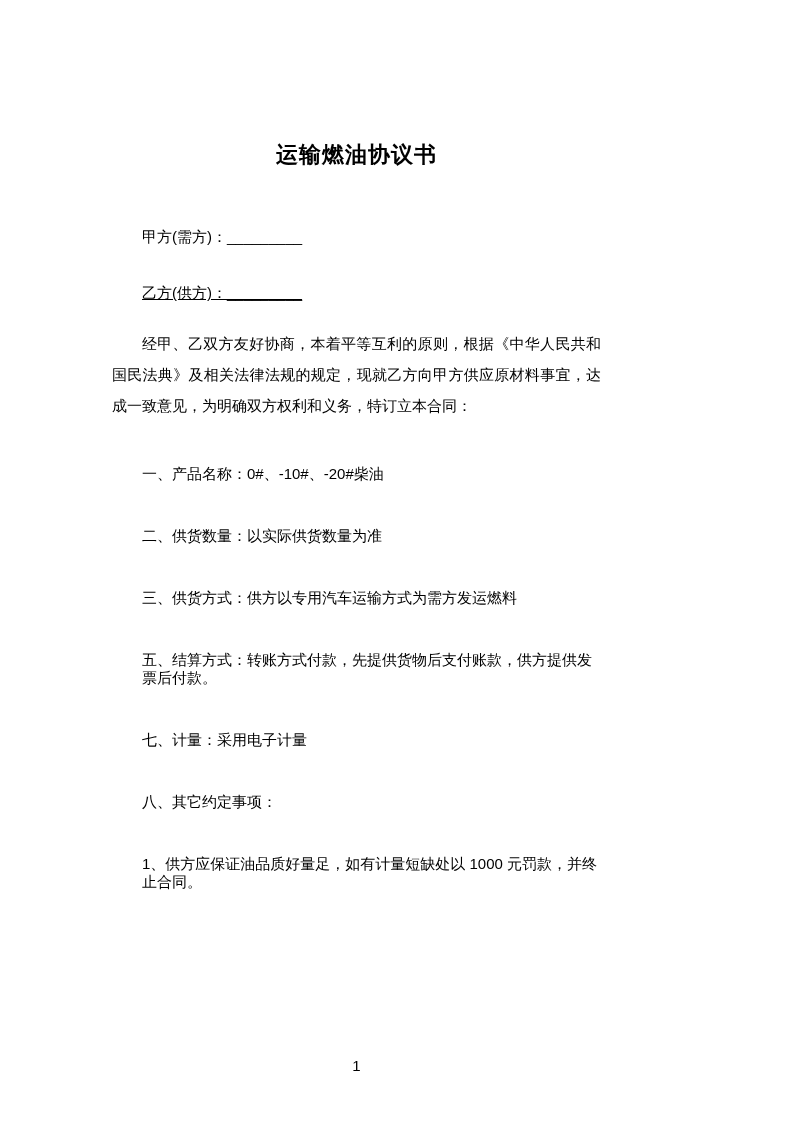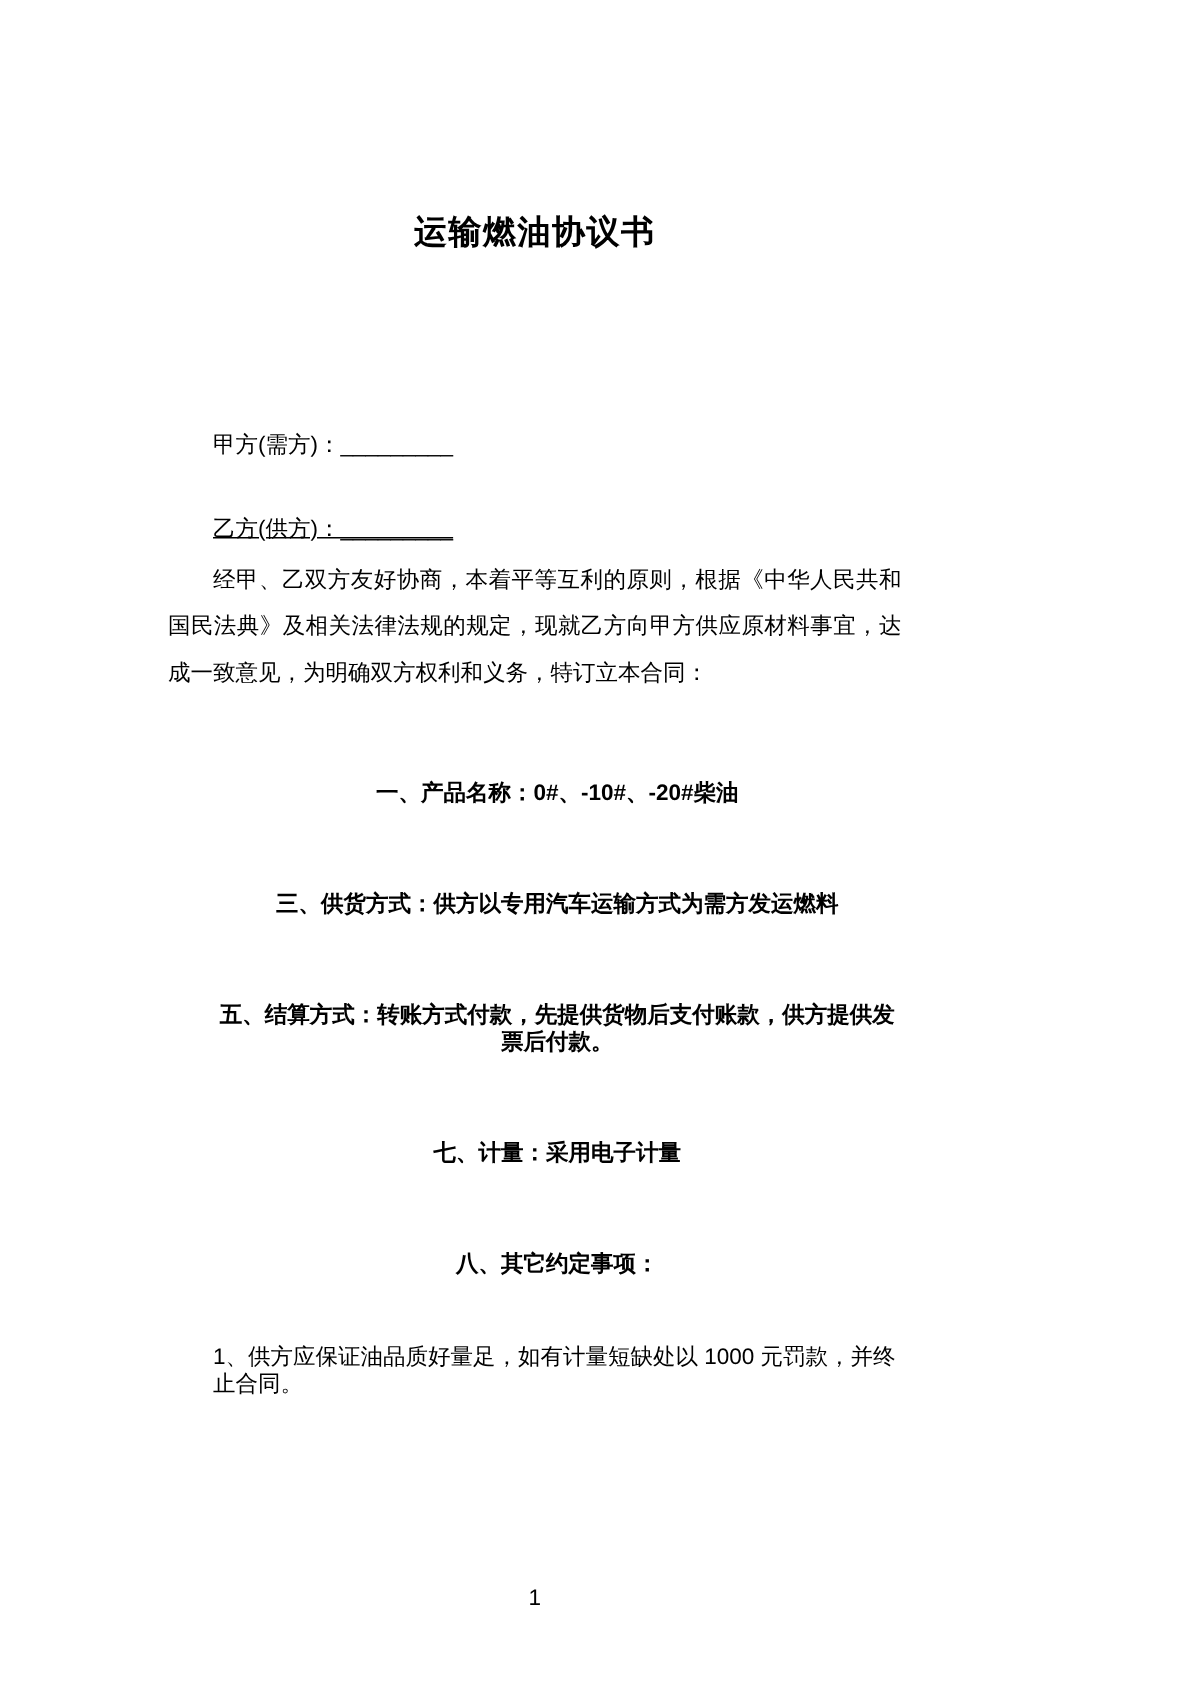--- a/index.html
+++ b/index.html
@@ -23,36 +23,35 @@
     text-align: center;
     font-size: 22px;
     font-weight: bold;
     letter-spacing: 1px;
   }
   .party-line {
     font-size: 15px;
     line-height: 18px;
     padding-left: 2em;
   }
-  .party-a { margin-top: 118px; }
+  .party-a { margin-top: 58px; }
   .party-b { margin-top: 38px; text-decoration: underline; }
   .preamble {
-    margin-top: 9px;
+    margin-top: 26px;
     font-size: 15px;
     line-height: 31px;
     text-align: justify;
     text-indent: 2em;
   }
   .clause {
-    margin-top: 56px;
+    margin-top: 44px;
     font-size: 15px;
     line-height: 18px;
-    font-weight: bold;
+    font-weight: normal;
     padding-left: 2em;
-    text-align: center;
   }
   .sub-item {
     margin-top: 44px;
     font-size: 15px;
     line-height: 18px;
     font-weight: normal;
     padding-left: 2em;
   }
   .page-number {
     position: absolute;
@@ -71,20 +70,21 @@
   <h1 class="doc-title">运输燃油协议书</h1>
 
   <p class="party-line party-a">甲方(需方)：_________</p>
 
   <p class="party-line party-b">乙方(供方)：_________</p>
 
   <p class="preamble">经甲、乙双方友好协商，本着平等互利的原则，根据《中华人民共和国民法典》及相关法律法规的规定，现就乙方向甲方供应原材料事宜，达成一致意见，为明确双方权利和义务，特订立本合同：</p>
 
   <p class="clause">一、产品名称：0#、-10#、-20#柴油</p>
 
+  <p class="clause">二、供货数量：以实际供货数量为准</p>
 
   <p class="clause">三、供货方式：供方以专用汽车运输方式为需方发运燃料</p>
 
 
   <p class="clause">五、结算方式：转账方式付款，先提供货物后支付账款，供方提供发票后付款。</p>
 
 
   <p class="clause">七、计量：采用电子计量</p>
 
   <p class="clause">八、其它约定事项：</p>

